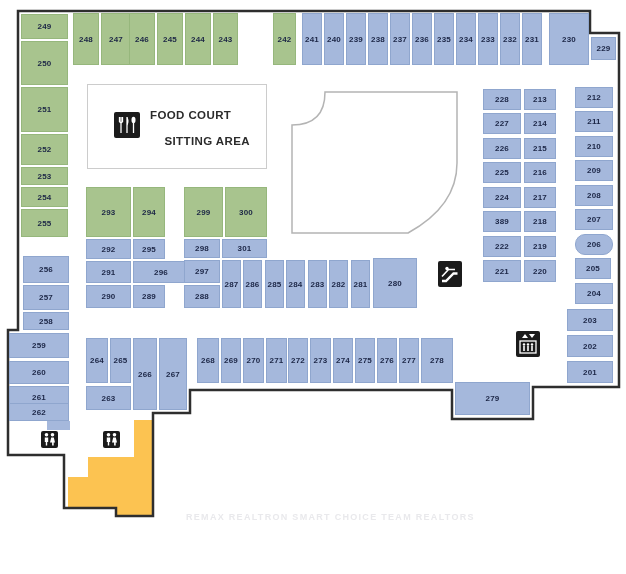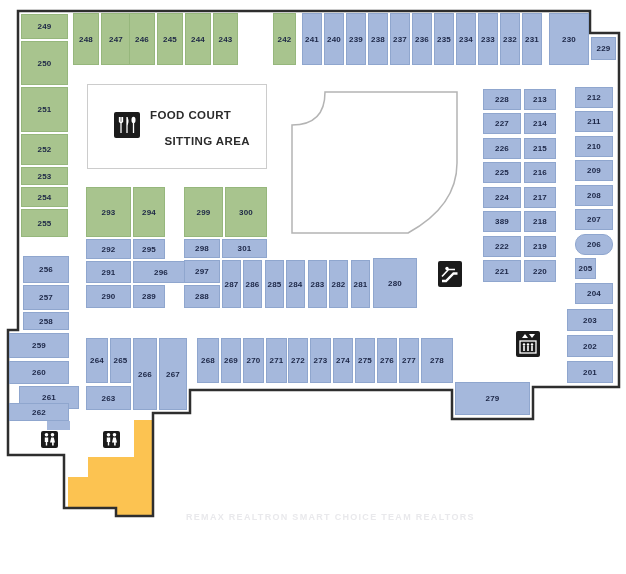--- a/index.html
+++ b/index.html
@@ -167,21 +167,21 @@
       <div class="unit b" style="left: 524px; top: 236px; width: 32px; height: 21px;">219</div>
       <div class="unit b" style="left: 483px; top: 260px; width: 38px; height: 22px;">221</div>
       <div class="unit b" style="left: 524px; top: 260px; width: 32px; height: 22px;">220</div>
       <div class="unit b" style="left: 575px; top: 87px; width: 38px; height: 21px;">212</div>
       <div class="unit b" style="left: 575px; top: 111px; width: 38px; height: 21px;">211</div>
       <div class="unit b" style="left: 575px; top: 136px; width: 38px; height: 21px;">210</div>
       <div class="unit b" style="left: 575px; top: 160px; width: 38px; height: 21px;">209</div>
       <div class="unit b" style="left: 575px; top: 185px; width: 38px; height: 21px;">208</div>
       <div class="unit b" style="left: 575px; top: 209px; width: 38px; height: 21px;">207</div>
       <div class="unit b" style="left: 575px; top: 234px; width: 38px; height: 21px; border-radius: 10px;">206</div>
-      <div class="unit b" style="left: 575px; top: 258px; width: 21px; height: 21px;">205</div>
+      <div class="unit b" style="left: 575px; top: 258px; width: 36px; height: 21px;">205</div>
       <div class="unit b" style="left: 575px; top: 283px; width: 38px; height: 21px;">204</div>
       <div class="unit b" style="left: 567px; top: 309px; width: 46px; height: 22px;">203</div>
       <div class="unit b" style="left: 567px; top: 335px; width: 46px; height: 22px;">202</div>
       <div class="unit b" style="left: 567px; top: 361px; width: 46px; height: 22px;">201</div>
       <div class="unit g" style="left: 86px; top: 187px; width: 45px; height: 50px;">293</div>
       <div class="unit g" style="left: 133px; top: 187px; width: 32px; height: 50px;">294</div>
       <div class="unit g" style="left: 184px; top: 187px; width: 39px; height: 50px;">299</div>
       <div class="unit g" style="left: 225px; top: 187px; width: 42px; height: 50px;">300</div>
       <div class="unit b" style="left: 86px; top: 239px; width: 45px; height: 20px;">292</div>
       <div class="unit b" style="left: 133px; top: 239px; width: 32px; height: 20px;">295</div>
@@ -199,21 +199,21 @@
       <div class="unit b" style="left: 286px; top: 260px; width: 19px; height: 48px;">284</div>
       <div class="unit b" style="left: 308px; top: 260px; width: 19px; height: 48px;">283</div>
       <div class="unit b" style="left: 329px; top: 260px; width: 19px; height: 48px;">282</div>
       <div class="unit b" style="left: 351px; top: 260px; width: 19px; height: 48px;">281</div>
       <div class="unit b" style="left: 373px; top: 258px; width: 44px; height: 50px;">280</div>
       <div class="unit b" style="left: 23px; top: 256px; width: 46px; height: 27px;">256</div>
       <div class="unit b" style="left: 23px; top: 285px; width: 46px; height: 25px;">257</div>
       <div class="unit b" style="left: 23px; top: 312px; width: 46px; height: 18px;">258</div>
       <div class="unit b" style="left: 9px; top: 333px; width: 60px; height: 25px;">259</div>
       <div class="unit b" style="left: 9px; top: 361px; width: 60px; height: 23px;">260</div>
-      <div class="unit b" style="left: 19px; top: 386px; width: 60px; height: 23px;">261</div>
+      <div class="unit b" style="left: 9px; top: 386px; width: 60px; height: 23px;">261</div>
       <div class="unit b" style="left: 9px; top: 403px; width: 60px; height: 18px;">262</div>
       <div class="unit b" style="left: 86px; top: 338px; width: 22px; height: 45px;">264</div>
       <div class="unit b" style="left: 110px; top: 338px; width: 21px; height: 45px;">265</div>
       <div class="unit b" style="left: 133px; top: 338px; width: 24px; height: 72px;">266</div>
       <div class="unit b" style="left: 159px; top: 338px; width: 28px; height: 72px;">267</div>
       <div class="unit b" style="left: 86px; top: 386px; width: 45px; height: 24px;">263</div>
       <div class="unit b" style="left: 197px; top: 338px; width: 22px; height: 45px;">268</div>
       <div class="unit b" style="left: 221px; top: 338px; width: 20px; height: 45px;">269</div>
       <div class="unit b" style="left: 243px; top: 338px; width: 21px; height: 45px;">270</div>
       <div class="unit b" style="left: 266px; top: 338px; width: 21px; height: 45px;">271</div>

